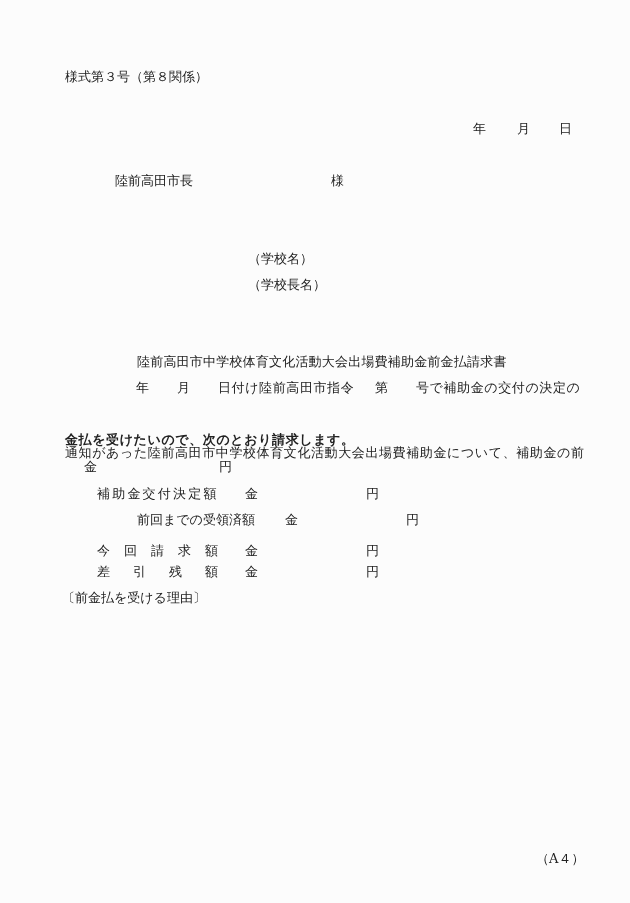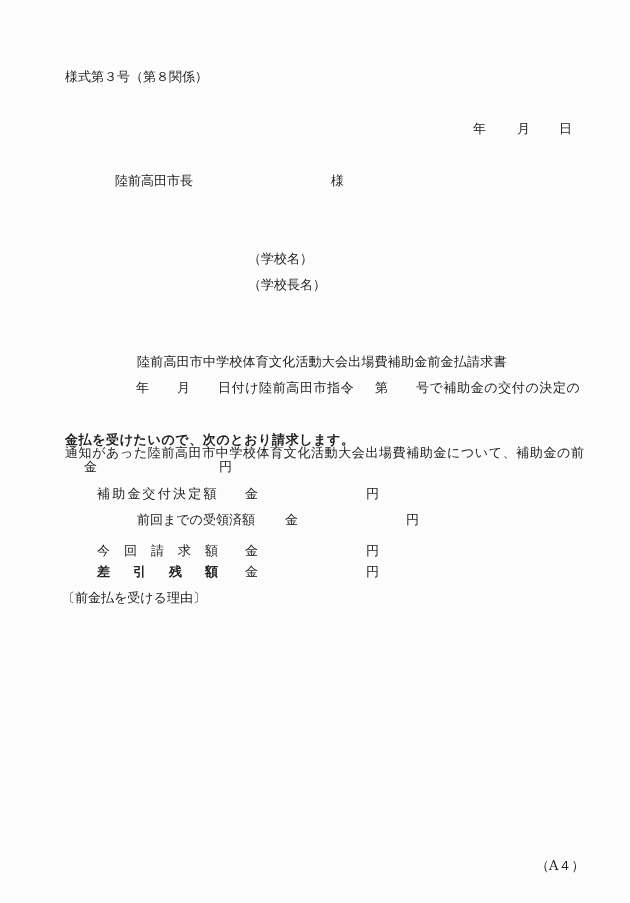--- a/index.html
+++ b/index.html
@@ -44,25 +44,25 @@
 
     .breakdown-row { left: 97px; }
     .breakdown-row .label { display: inline-block; width: 148px; }
     .breakdown-row .kin   { display: inline-block; width: 121px; }
     #row-0 { top: 487px; }
     #row-1 { top: 513px; margin-left: 40px; }
     #row-2 { top: 528px; margin-top: 16px; }
     #row-3 { top: 565px; }
     #row-0 .label { letter-spacing: 2.2px; }
     #row-2 .label { letter-spacing: 14px; }
-    #row-3 .label { letter-spacing: 23px; font-weight: bold; }
+    #row-3 .label { letter-spacing: 23px; }
 
     #reason-heading { left: 62px; top: 591px; }
 
-    #paper-size { left: 536px; top: 852px; margin-top: 7px; }
+    #paper-size { left: 536px; top: 852px; }
   </style>
 </head>
 <body>
 
 <div class="abs" id="form-number">様式第３号（第８関係）</div>
 
 <div class="abs" id="date-line">
   <span class="date-year">年</span><span class="date-month">月</span><span class="date-day">日</span>
 </div>
 

